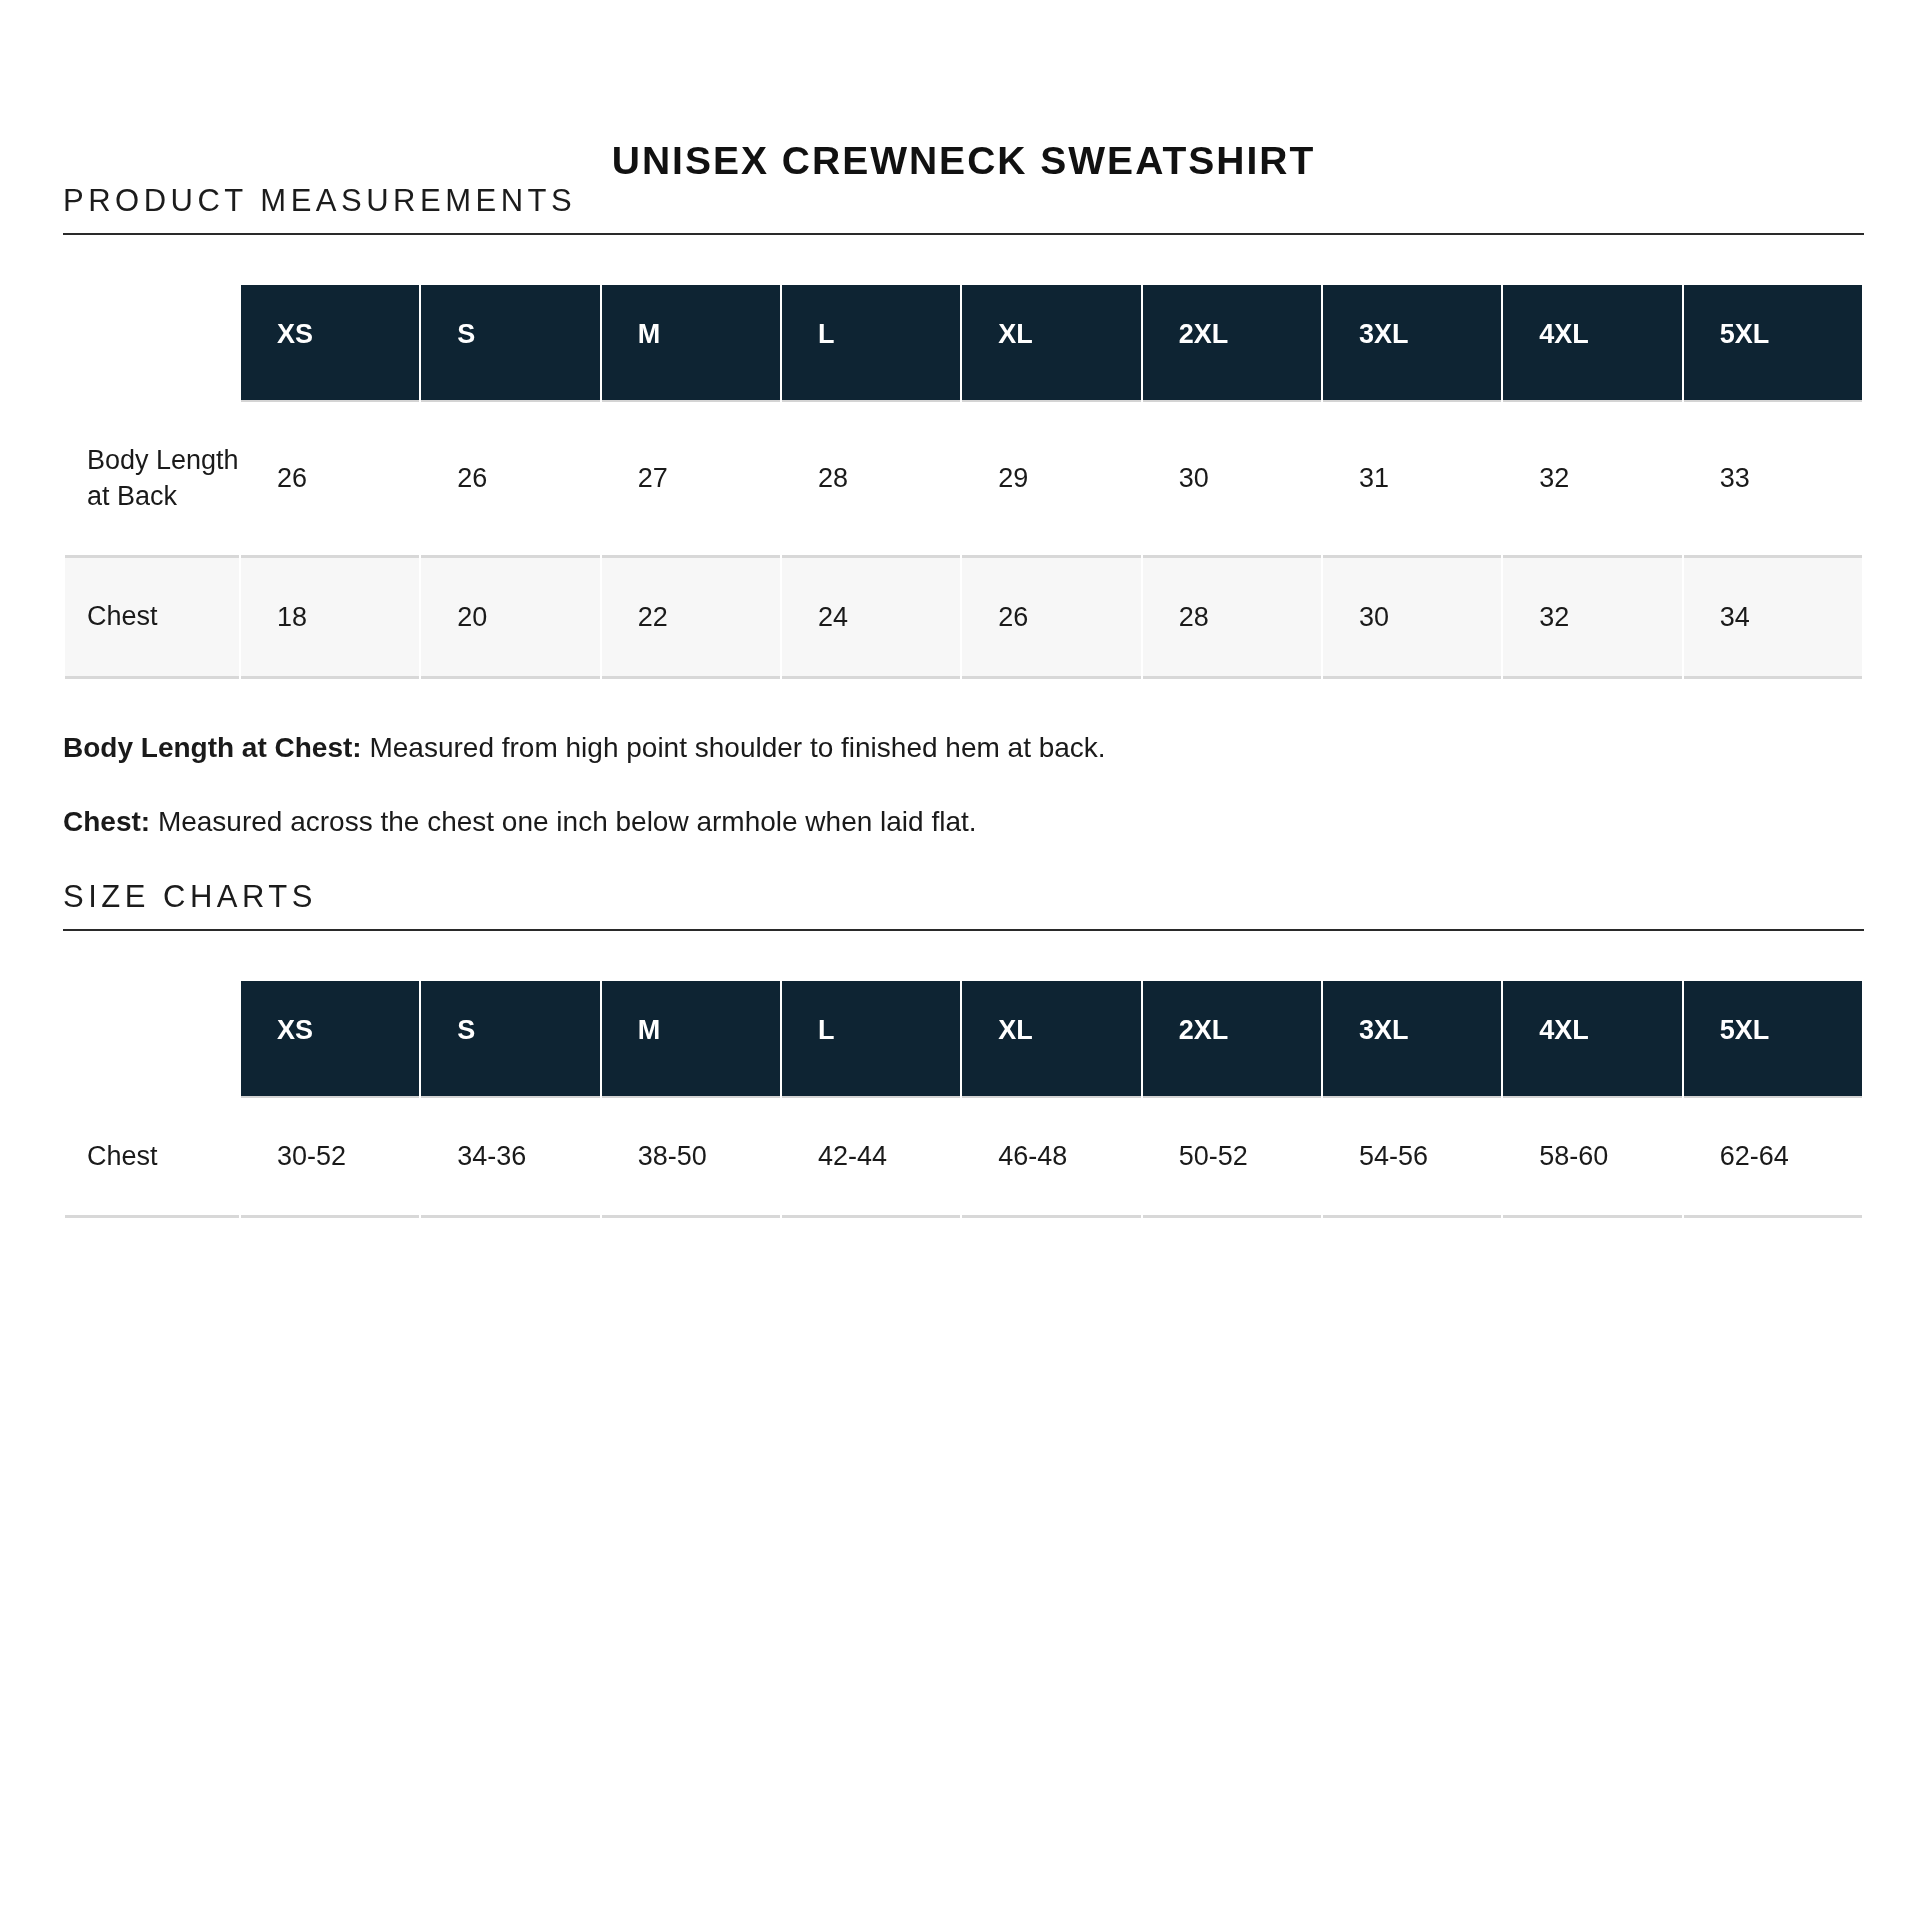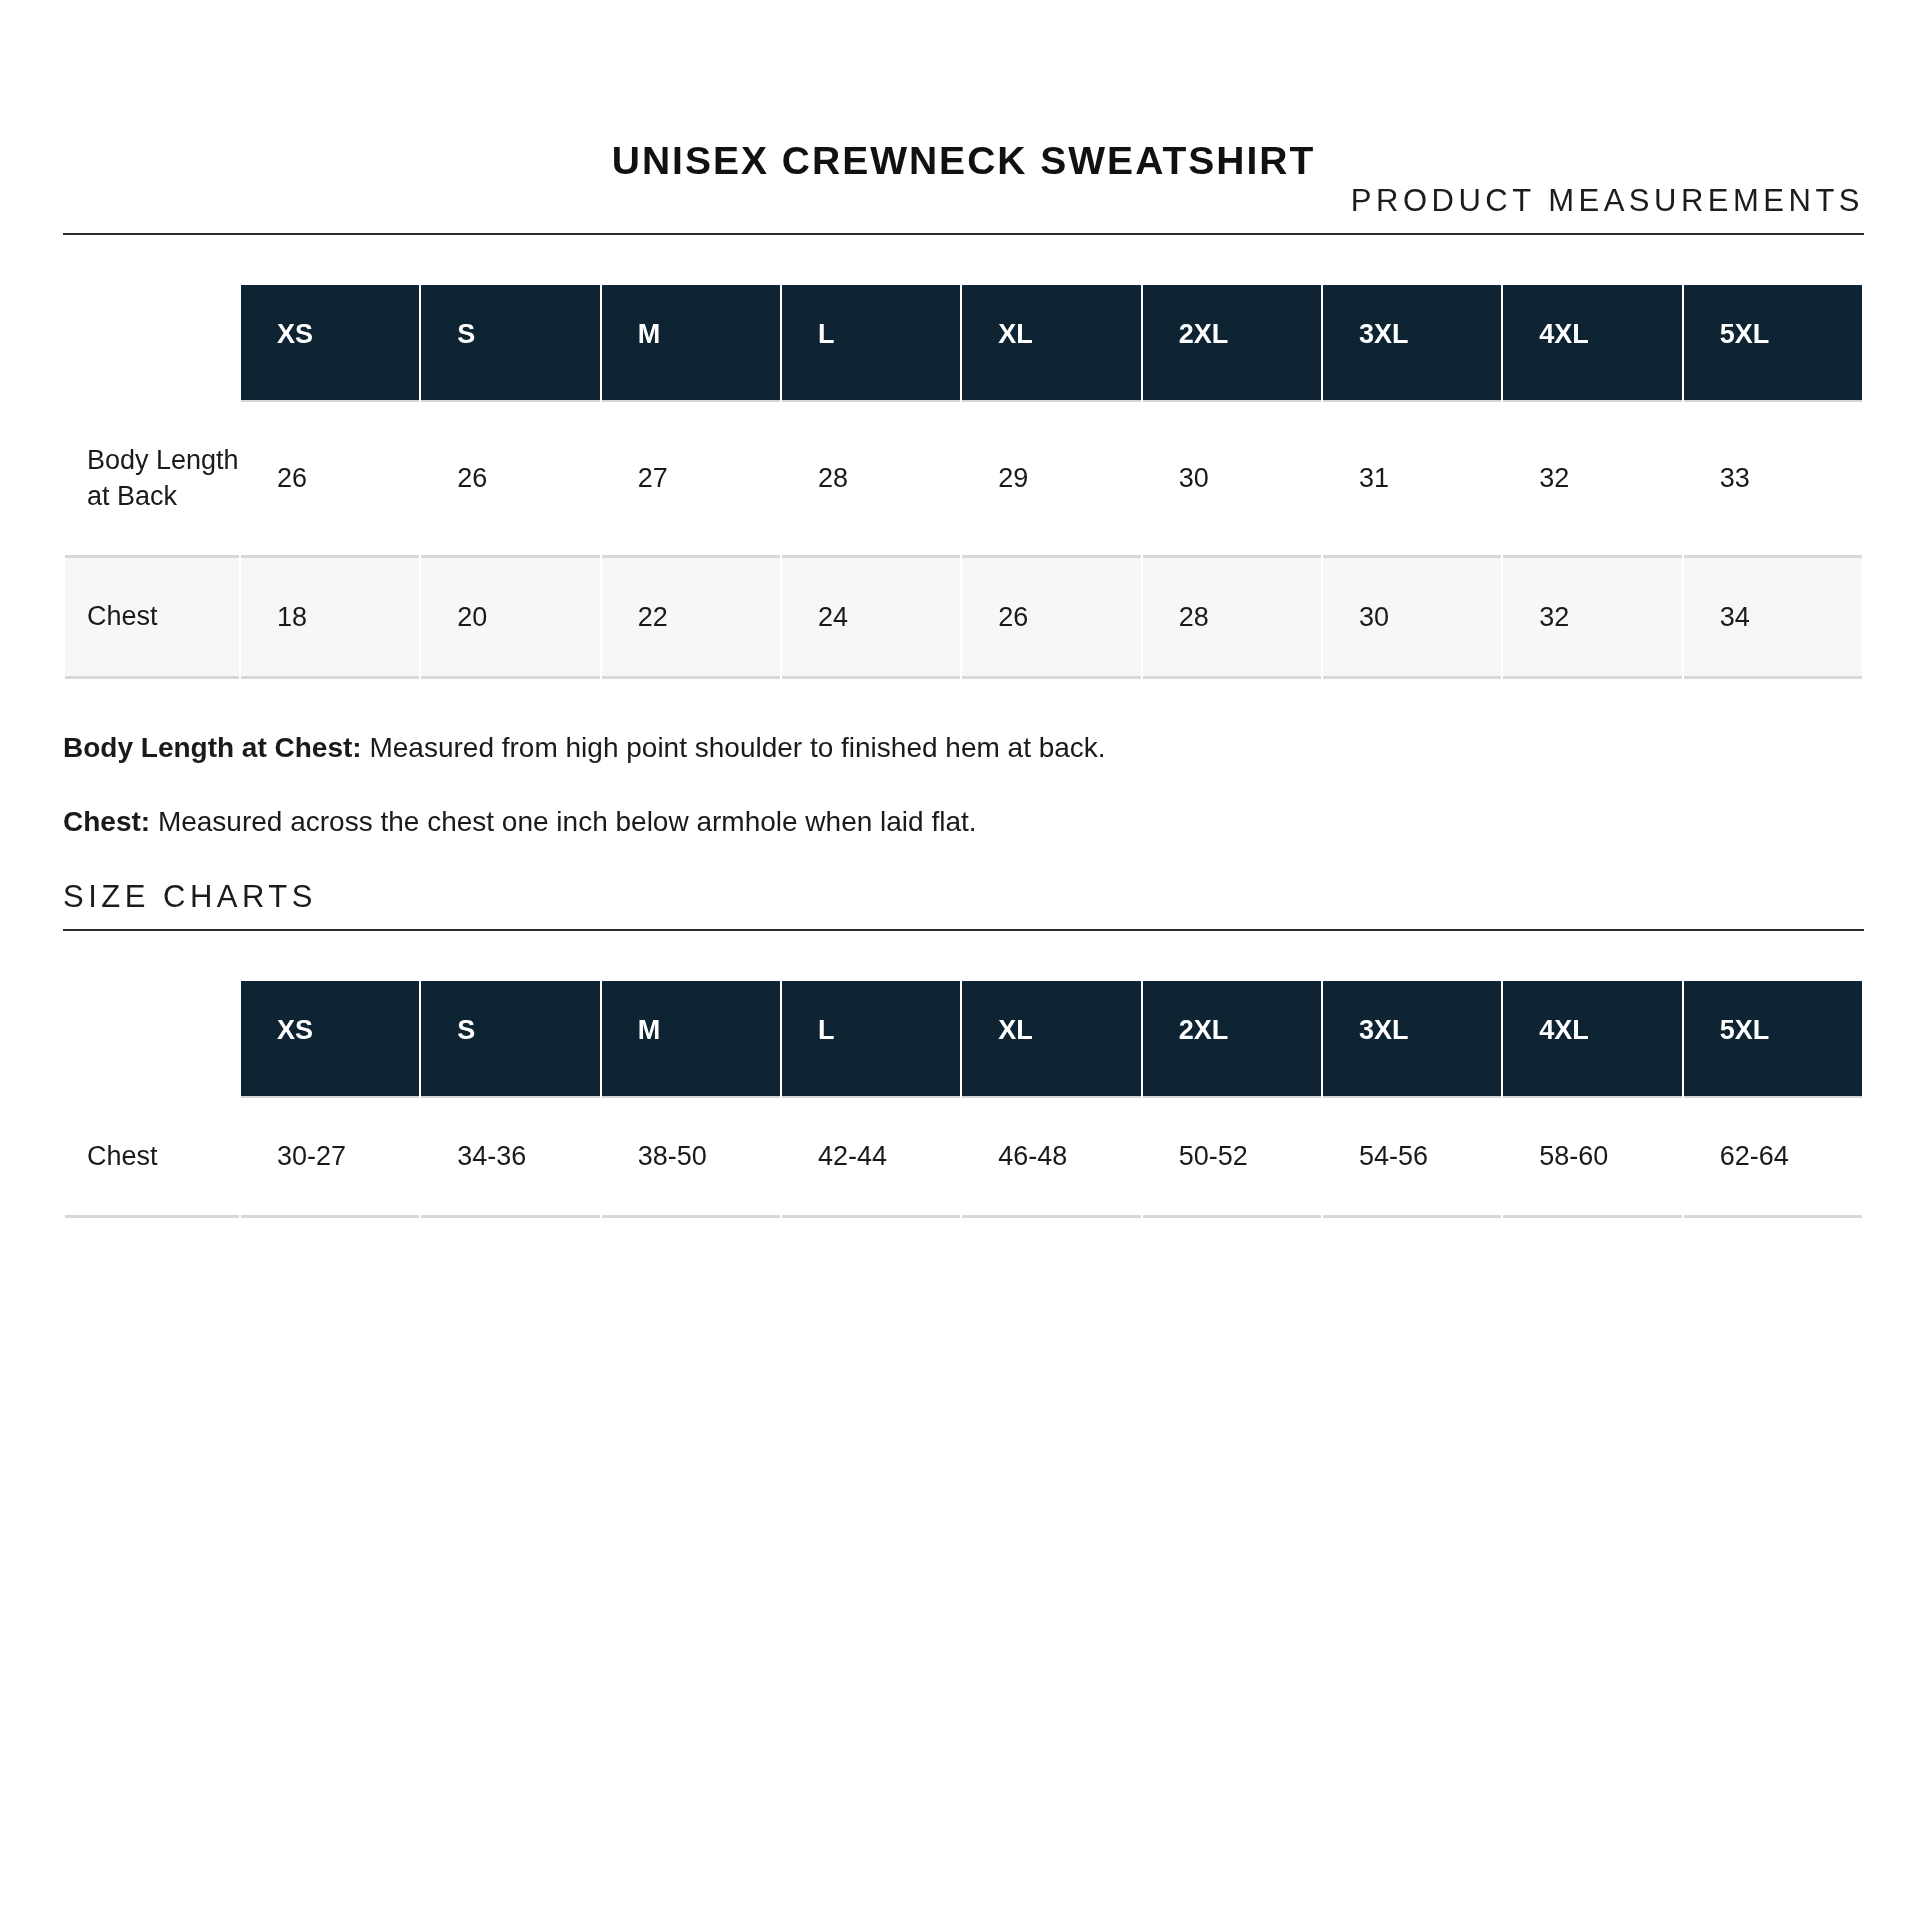--- a/index.html
+++ b/index.html
@@ -26,21 +26,21 @@
     text-align: center;
     color: #111111;
   }
   h2.section-heading {
     margin: 0;
     font-size: 31px;
     font-weight: 400;
     letter-spacing: 4.5px;
     color: #1c1c1c;
   }
-  .pm-heading { margin-top: 75px; text-align: right; }
+  .pm-heading { margin-top: 75px; }
   .sc-heading { margin-top: 63px; }
   hr.rule {
     border: none;
     border-top: 2px solid #2a2a2a;
     margin: 14px 0 0 0;
   }
   table.size-table {
     width: 100%;
     table-layout: fixed;
     border-collapse: separate;
@@ -164,21 +164,21 @@
             <th class="size-cell">XL</th>
             <th class="size-cell">2XL</th>
             <th class="size-cell">3XL</th>
             <th class="size-cell">4XL</th>
             <th class="size-cell">5XL</th>
           </tr>
         </thead>
       <tbody>
           <tr>
             <td class="label-cell">Chest</td>
-            <td class="value-cell">30-27</td>
+            <td class="value-cell">30-52</td>
             <td class="value-cell">34-36</td>
             <td class="value-cell">38-50</td>
             <td class="value-cell">42-44</td>
             <td class="value-cell">46-48</td>
             <td class="value-cell">50-52</td>
             <td class="value-cell">54-56</td>
             <td class="value-cell">58-60</td>
             <td class="value-cell">62-64</td>
           </tr>
         </tbody>

